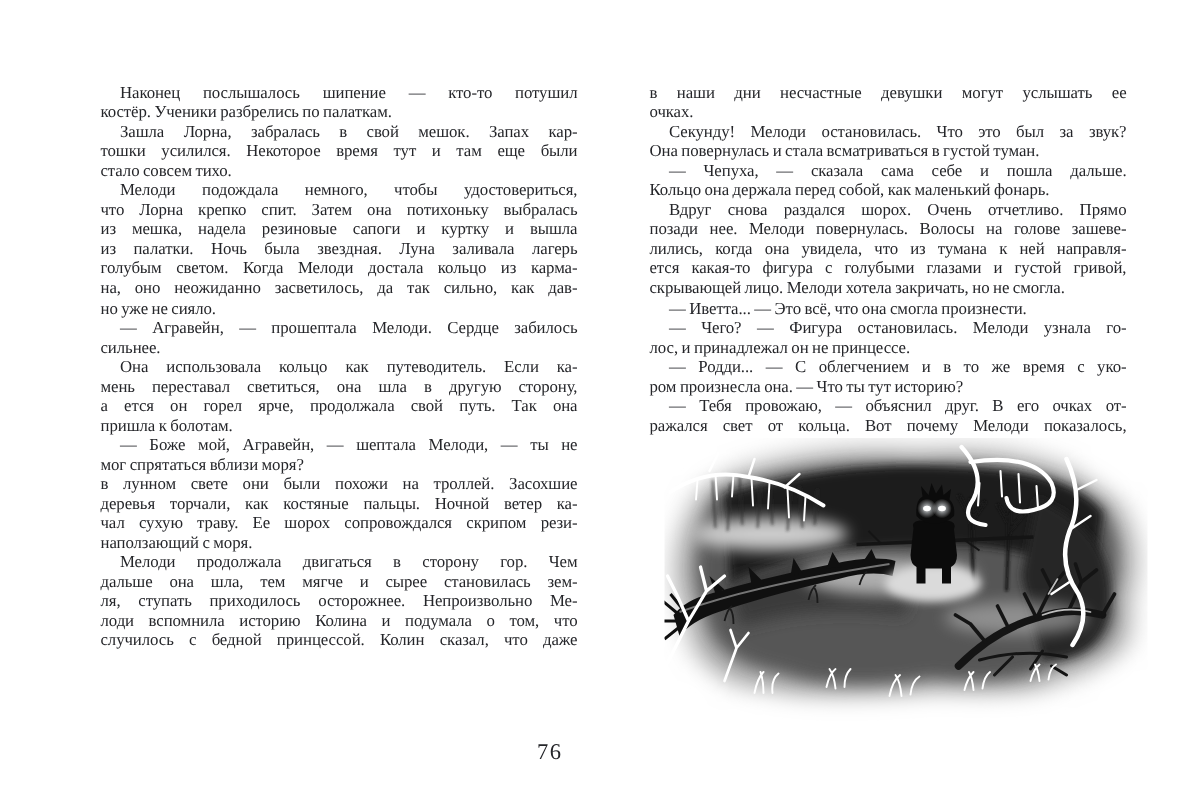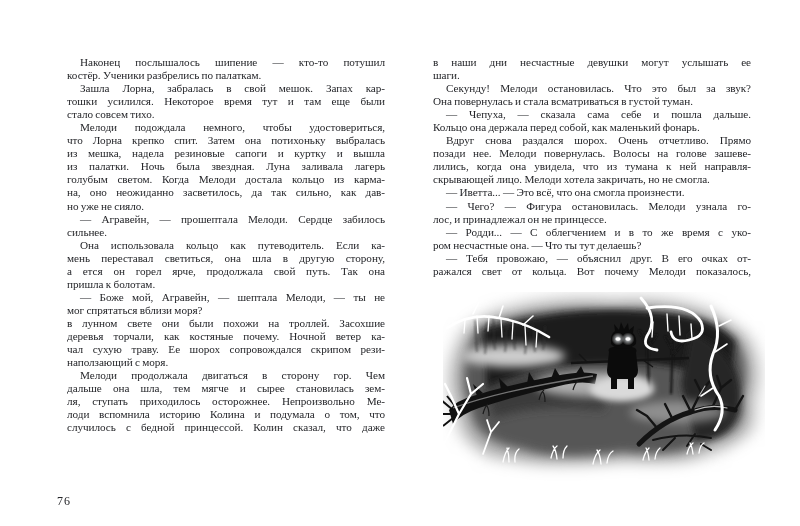--- a/index.html
+++ b/index.html
@@ -22,21 +22,21 @@
   .col-right{left:433px;}
   .line{
     height:13.06px;
     text-align:justify;
     text-align-last:justify;
   }
   .line.indent{text-indent:13px;}
   .line.parend{text-align-last:left;}
   .pagenum{
     position:absolute;top:494px;width:318px;
-    text-align:left;font-size:12px;color:var(--ink,#25262a);
+    text-align:right;font-size:15px;color:var(--ink,#25262a);
     letter-spacing:1px;
   }
   .pagenum-left{left:57px;}
   .pagenum-right{left:433px;}
   .illustration{
     position:absolute;left:443px;top:292px;width:322px;height:196px;
   }
   .illustration svg{display:block;width:322px;height:196px;}
 </style>
 </head>
@@ -59,46 +59,47 @@
       <div class="line parend">но уже не сияло.</div>
       <div class="line indent">— Агравейн, — прошептала Мелоди. Сердце забилось</div>
       <div class="line parend">сильнее.</div>
       <div class="line indent">Она использовала кольцо как путеводитель. Если ка-</div>
       <div class="line">мень переставал светиться, она шла в другую сторону,</div>
       <div class="line">а ется он горел ярче, продолжала свой путь. Так она</div>
       <div class="line parend">пришла к болотам.</div>
       <div class="line indent">— Боже мой, Агравейн, — шептала Мелоди, — ты не</div>
       <div class="line parend">мог спрятаться вблизи моря?</div>
       <div class="line">в лунном свете они были похожи на троллей. Засохшие</div>
-      <div class="line">деревья торчали, как костяные почему. Ночной ветер ка-</div>
+      <div class="line">деревья торчали, как костяные пальцы. Ночной ветер ка-</div>
       <div class="line">чал сухую траву. Ее шорох сопровождался скрипом рези-</div>
       <div class="line parend">наползающий с моря.</div>
       <div class="line indent">Мелоди продолжала двигаться в сторону гор. Чем</div>
       <div class="line">дальше она шла, тем мягче и сырее становилась зем-</div>
       <div class="line">ля, ступать приходилось осторожнее. Непроизвольно Ме-</div>
       <div class="line">лоди вспомнила историю Колина и подумала о том, что</div>
       <div class="line">случилось с бедной принцессой. Колин сказал, что даже</div>
     </div>
 
   <div class="column col-right">
       <div class="line">в наши дни несчастные девушки могут услышать ее</div>
-      <div class="line parend">шаги.</div>
+      <div class="line parend">очках.</div>
       <div class="line indent">Секунду! Мелоди остановилась. Что это был за звук?</div>
       <div class="line parend">Она повернулась и стала всматриваться в густой туман.</div>
       <div class="line indent">— Чепуха, — сказала сама себе и пошла дальше.</div>
       <div class="line parend">Кольцо она держала перед собой, как маленький фонарь.</div>
       <div class="line indent">Вдруг снова раздался шорох. Очень отчетливо. Прямо</div>
       <div class="line">позади нее. Мелоди повернулась. Волосы на голове зашеве-</div>
       <div class="line">лились, когда она увидела, что из тумана к ней направля-</div>
+      <div class="line">ется какая-то фигура с голубыми глазами и густой гривой,</div>
       <div class="line parend">скрывающей лицо. Мелоди хотела закричать, но не смогла.</div>
       <div class="line indent parend">— Иветта... — Это всё, что она смогла произнести.</div>
       <div class="line indent">— Чего? — Фигура остановилась. Мелоди узнала го-</div>
       <div class="line parend">лос, и принадлежал он не принцессе.</div>
       <div class="line indent">— Родди... — С облегчением и в то же время с уко-</div>
-      <div class="line parend">ром несчастные она. — Что ты тут делаешь?</div>
+      <div class="line parend">ром произнесла она. — Что ты тут историю?</div>
       <div class="line indent">— Тебя провожаю, — объяснил друг. В его очках от-</div>
       <div class="line">ражался свет от кольца. Вот почему Мелоди показалось,</div>
     </div>
 
   <div class="illustration" aria-label="Ночное болото: тёмная фигура со светящимися глазами среди коряг, сухих ветвей и тумана">
     <svg viewBox="0 0 322 196" xmlns="http://www.w3.org/2000/svg">
       <defs>
         <filter id="b9" x="-40%" y="-40%" width="180%" height="180%">
             <feGaussianBlur stdDeviation="9"></feGaussianBlur>
           </filter>

